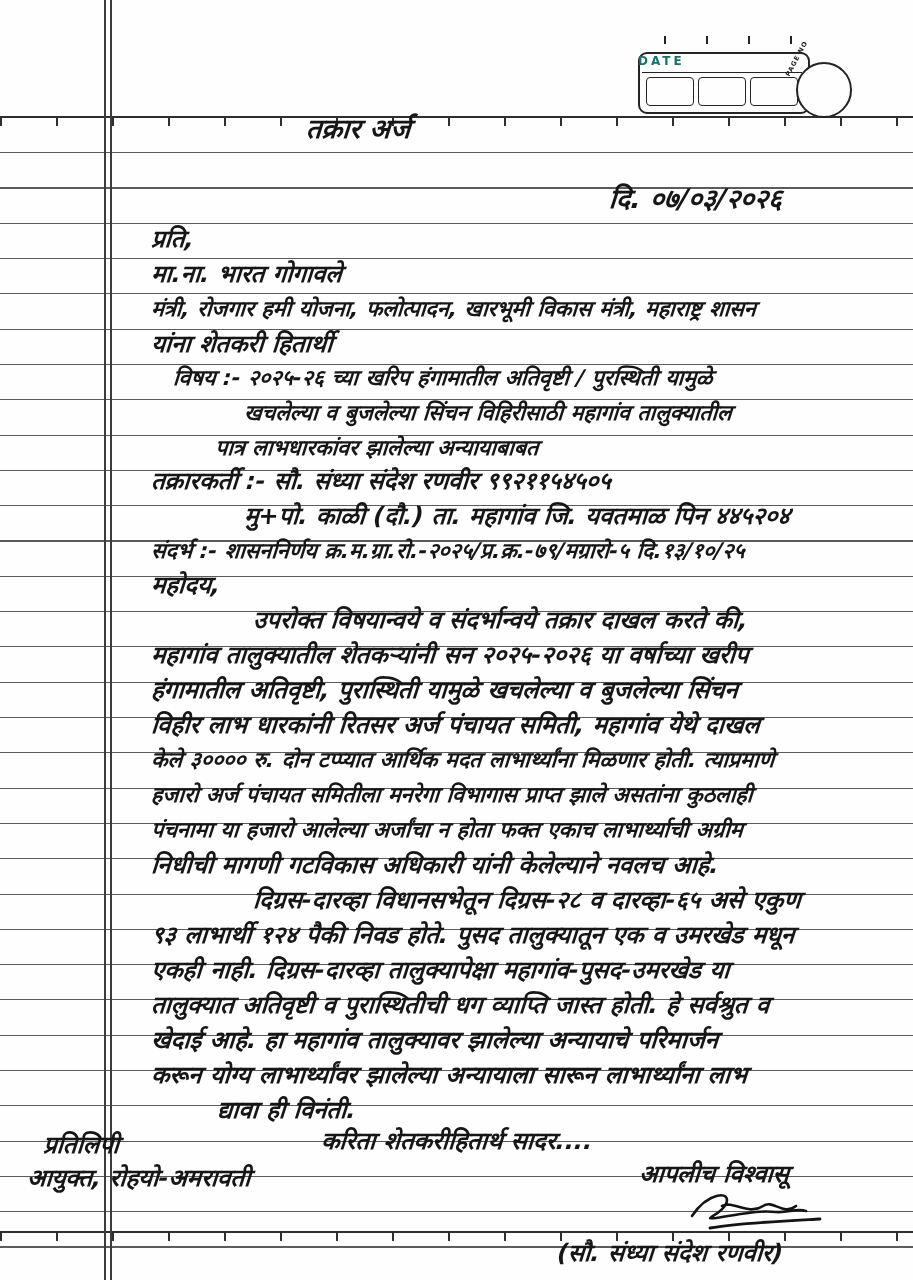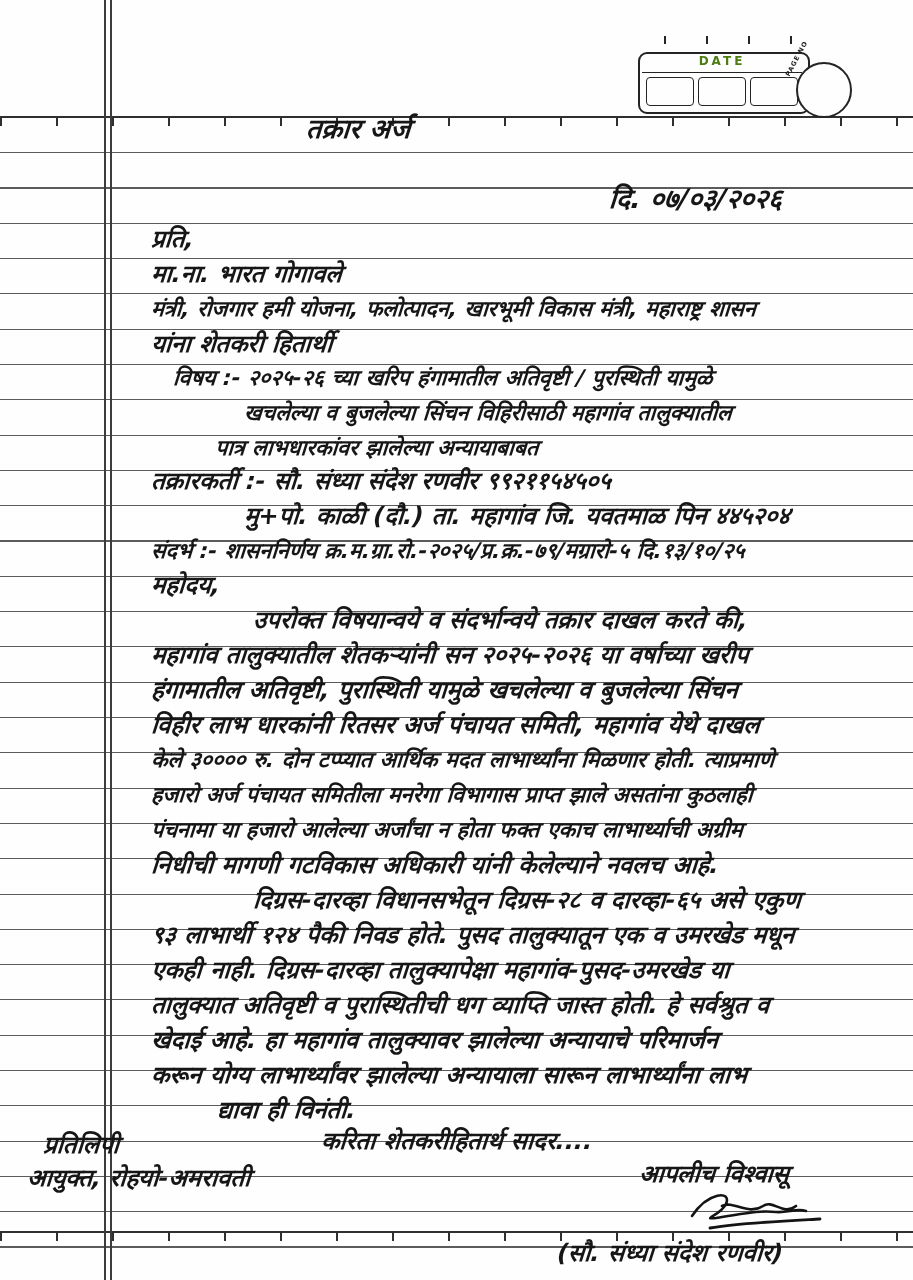--- a/index.html
+++ b/index.html
@@ -42,22 +42,22 @@
   .hw.big{font-size:27px;}
   .hw.small{font-size:21.5px;}
 
   
   .stamp{position:absolute;left:638px;top:44px;width:214px;height:66px;}
   .stamp .box{
     position:absolute;left:0;top:8px;width:168px;height:58px;
     border:2px solid #242424;border-radius:9px;background:transparent;
   }
   .stamp .date-label{
-    position:absolute;left:0;top:10px;width:168px;text-align:center;
-    font-size:12px;font-weight:bold;letter-spacing:3px;color:#4d7c0f;
+    position:absolute;left:0;top:10px;width:168px;
+    font-size:12px;font-weight:bold;letter-spacing:3px;color:#0f766e;
     font-family:"DejaVu Sans",sans-serif;
   }
   .stamp .divider{position:absolute;left:4px;top:28px;width:160px;height:0;border-top:1.6px solid #242424;}
   .stamp .cell{
     position:absolute;top:33px;width:46px;height:27px;
     border:1.8px solid #242424;border-radius:4px;
   }
   .stamp .cell.c1{left:8px;}
   .stamp .cell.c2{left:60px;}
   .stamp .cell.c3{left:112px;}

